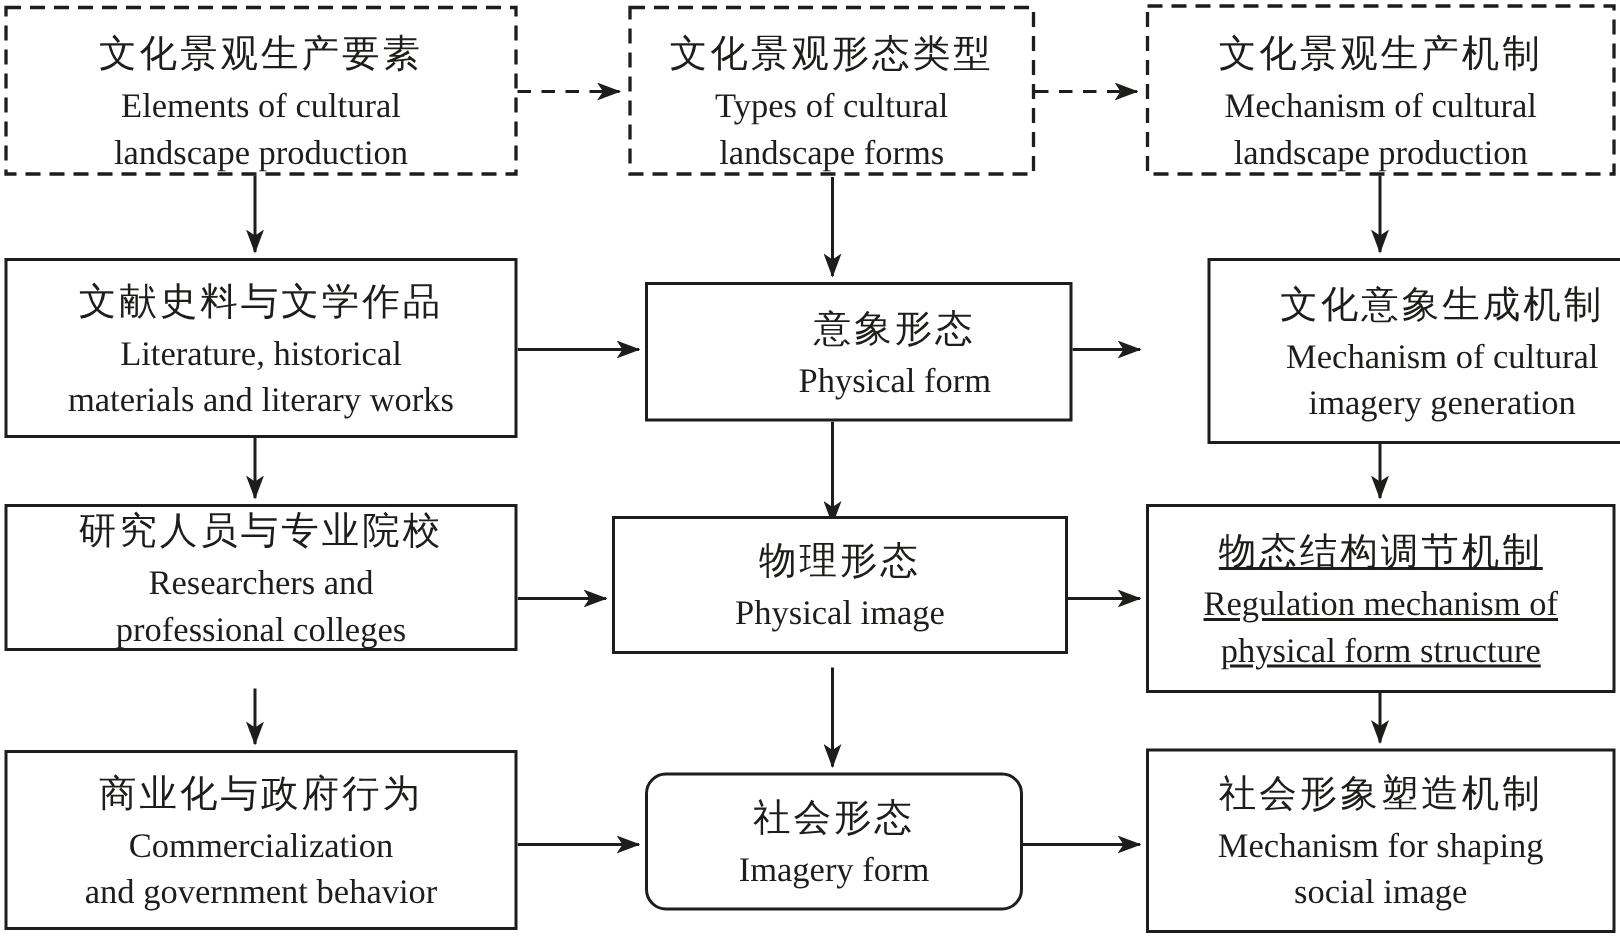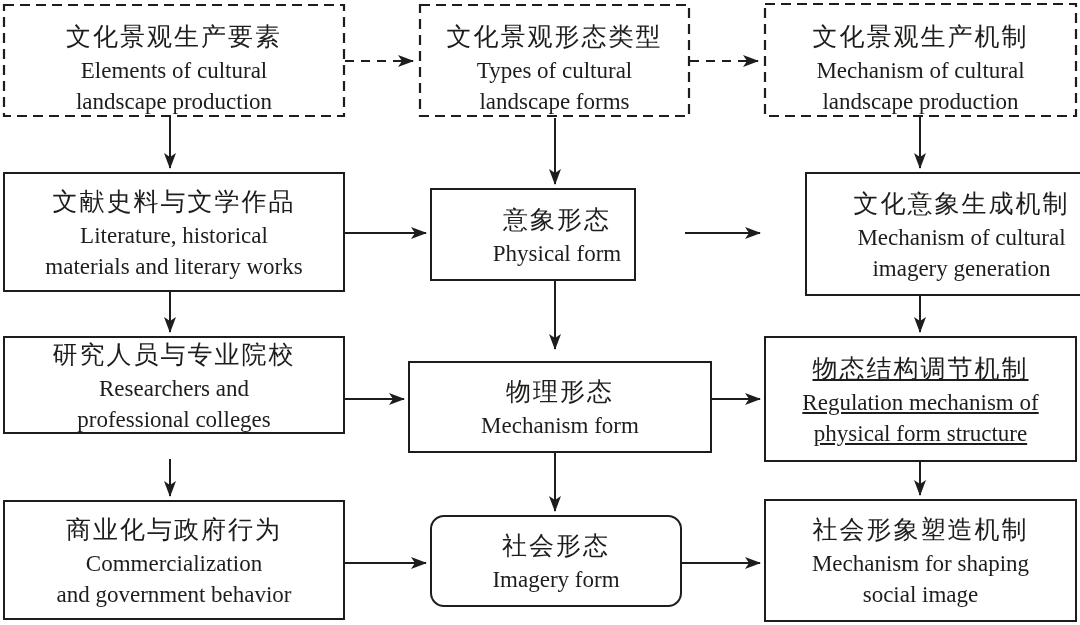--- a/index.html
+++ b/index.html
@@ -21,24 +21,24 @@
     background:#ffffff;
   }
   .box.dashed{border:none;background:transparent;justify-content:flex-end;}
   .zh{font-size:25px;line-height:37px;letter-spacing:2px;white-space:pre-line;}
   .en{font-size:23px;line-height:31px;white-space:pre-line;}
   
   .b0{left:3px;  top:4px;   width:342px;height:113px;}
   .b1{left:419px;top:4px;   width:271px;height:113px;}
   .b2{left:764px;top:3px;   width:313px;height:114px;}
   .b3{left:3px;  top:172px; width:342px;height:120px;}
-  .b4{left:430px;top:188px; width:206px;height:93px;padding-left:48px;}
+  .b4{left:430px;top:188px; width:285px;height:93px;padding-left:48px;}
   .b5{left:764px;top:172px; width:313px;height:124px;margin-left:41px;}
   .b6{left:3px;  top:336px; width:342px;height:98px;}
-  .b7{left:408px;top:361px; width:304px;height:92px;}
+  .b7{left:408px;top:344px; width:304px;height:92px;}
   .b8{left:764px;top:336px; width:313px;height:126px;text-decoration:underline;}
   .b9{left:3px;  top:500px; width:342px;height:120px;}
   .b10{left:430px;top:515px;width:252px;height:92px;border-radius:14px;}
   .b11{left:764px;top:499px;width:313px;height:123px;}
 </style>
 </head>
 <body>
 
 <div id="stage">
 
@@ -114,21 +114,21 @@
   </div>
 
   <div class="box b6">
     <div class="zh">研究人员与专业院校</div>
     <div class="en">Researchers and
 professional colleges</div>
   </div>
 
   <div class="box b7">
     <div class="zh">物理形态</div>
-    <div class="en">Mechanism form</div>
+    <div class="en">Physical image</div>
   </div>
 
   <div class="box b8">
     <div class="zh">物态结构调节机制</div>
     <div class="en">Regulation mechanism of
 physical form structure</div>
   </div>
 
   <div class="box b9">
     <div class="zh">商业化与政府行为</div>

